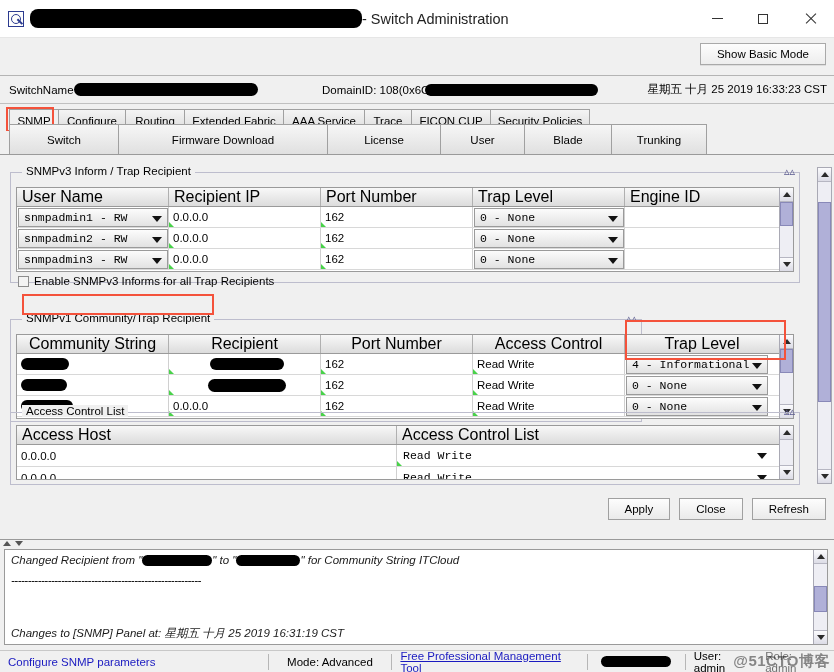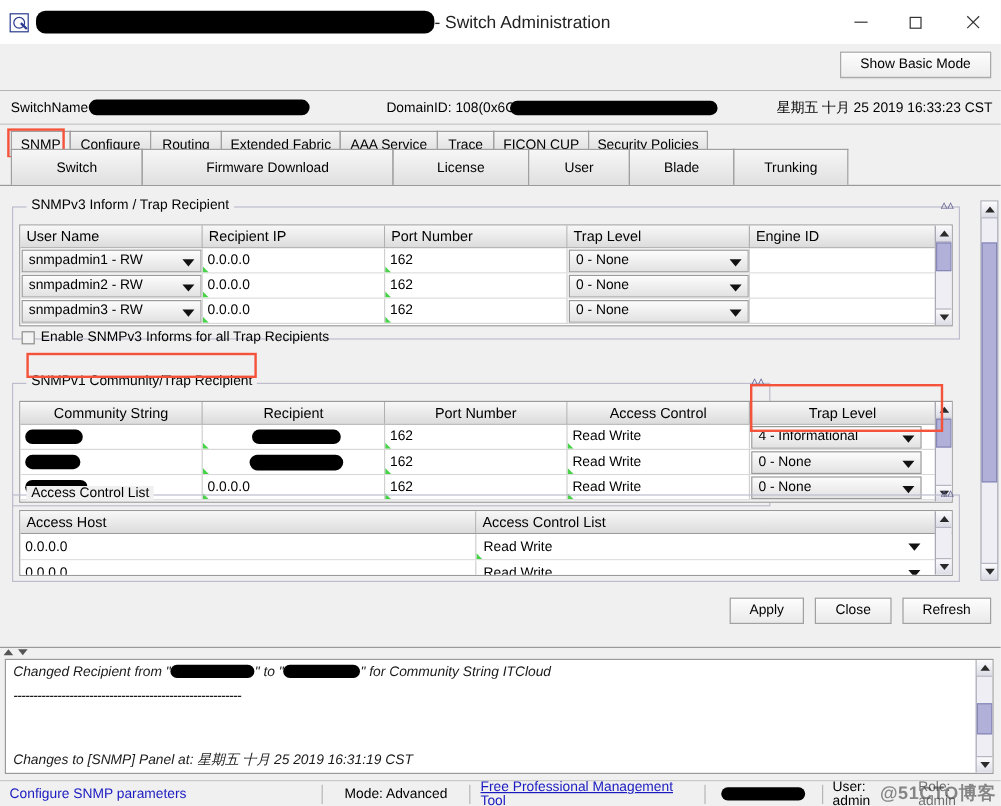--- a/index.html
+++ b/index.html
@@ -157,36 +157,36 @@
   .group-collapse {
     position: absolute; right: 5px; top: 1px; z-index: 3;
     color: #5a5a8f; font-size: 11px; line-height: 11px;
   }
 
   
   .tbl { position: absolute; background: #fff; border: 1px solid #9a9a9a; overflow: hidden; }
   .tbl-head { display: flex; height: 19px; background: linear-gradient(#f5f5f5,#dedede); border-bottom: 1px solid #9a9a9a; }
   .th {
     display: flex; align-items: center; padding-left: 5px;
-    border-right: 1px solid #b0b0b0; font-size: 12px; white-space: nowrap;
+    border-right: 1px solid #b0b0b0; font-size: 16px; white-space: nowrap;
     background: linear-gradient(#f8f8f8,#dcdcdc);
   }
   .th.center { justify-content: center; padding-left: 0; }
   .tr { display: flex; height: 21px; border-bottom: 1px solid #d8d8d8; background: #fff; }
   .td {
     display: flex; align-items: center; padding-left: 4px;
     font-size: 11.5px; white-space: nowrap; position: relative; overflow: hidden;
   }
   .td.border-r { border-right: 1px solid #d0d0d0; }
   .combo {
     height: 19px; margin: 1px 1px; flex: none;
     background: linear-gradient(#fcfcfc,#e2e2e2);
     border: 1px solid #9a9a9a;
     display: flex; align-items: center; padding-left: 5px; padding-right: 16px;
-    font-size: 11.5px; position: relative;
+    font-size: 11.5px; position: relative; font-family: Liberation Mono, monospace;
   }
   .combo .caret {
     position: absolute; right: 5px; top: 7px;
     width:0;height:0;border-left:5px solid transparent;border-right:5px solid transparent;border-top:6px solid #111;
   }
   .green-tick {
     position: absolute; left: 0; bottom: 0;
     width: 0; height: 0;
     border-left: 5px solid #49d24a; border-top: 5px solid transparent;
   }

